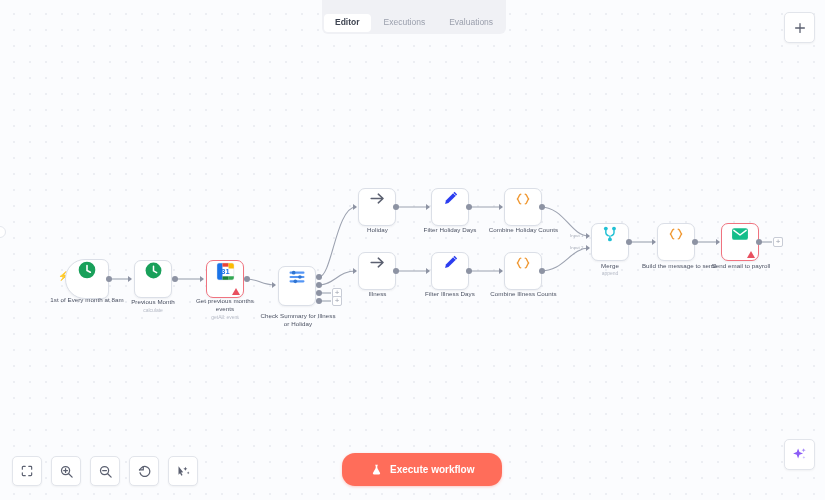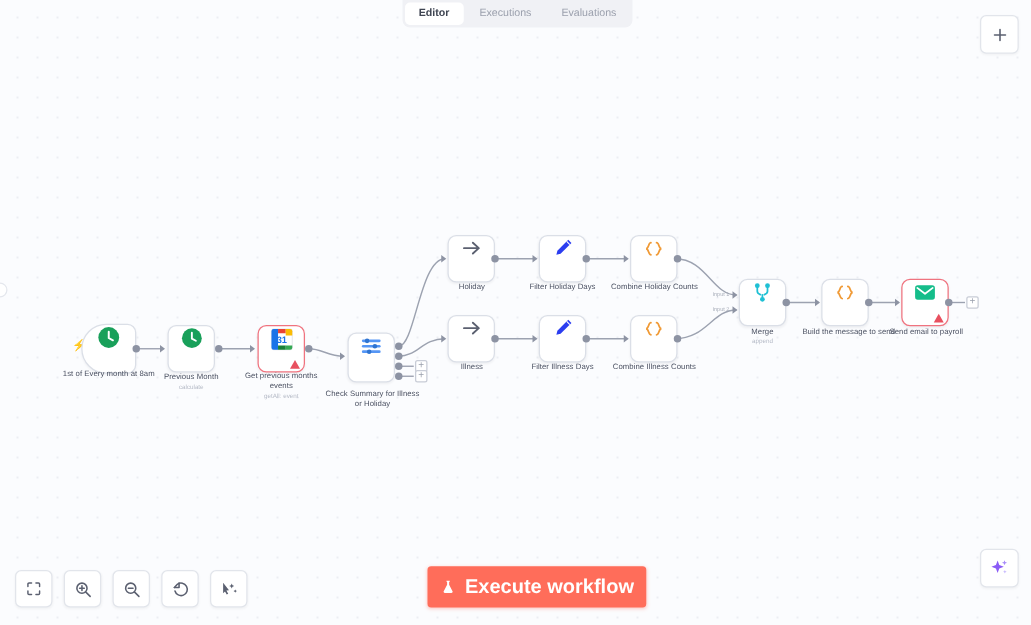--- a/index.html
+++ b/index.html
@@ -113,20 +113,21 @@
     border-radius: 0 0 6px 6px;
     padding: 2px;
     z-index: 5;
   }
   .tab {
     font-size: 8.5px;
     color: #9ba0ad;
     padding: 3px 11px 5px;
     border-radius: 4px;
     white-space: nowrap;
+    margin-top: 12px;
   }
   .tab.active { background: #fff; color: #3f4552; font-weight: 600; }
 
   
   .fab {
     position: absolute;
     background: #fff;
     border: 1px solid #e2e5eb;
     border-radius: 5px;
     display: flex; align-items: center; justify-content: center;
@@ -149,27 +150,27 @@
     box-shadow: 0 1px 2px rgba(30,35,45,.05);
   }
 
   
   #execute-btn {
     position: absolute;
     left: 342px; bottom: 14px;
     height: 33px;
     background: #ff6d5a;
     border: none;
-    border-radius: 3px;
+    border-radius: 13px;
     color: #fff;
     font-family: "Liberation Sans", sans-serif;
-    font-size: 16px;
+    font-size: 10px;
     font-weight: 600;
     display: flex; align-items: center; gap: 7px;
-    padding: 0 10px;
+    padding: 0 28px;
     box-shadow: 0 1px 3px rgba(255,109,90,.35);
     cursor: pointer;
   }
 
   
   #canvas-handle {
     position: absolute; left: -6px; top: 226px;
     width: 12px; height: 12px;
     border: 1px solid #e4e7ed;
     border-radius: 50%;

